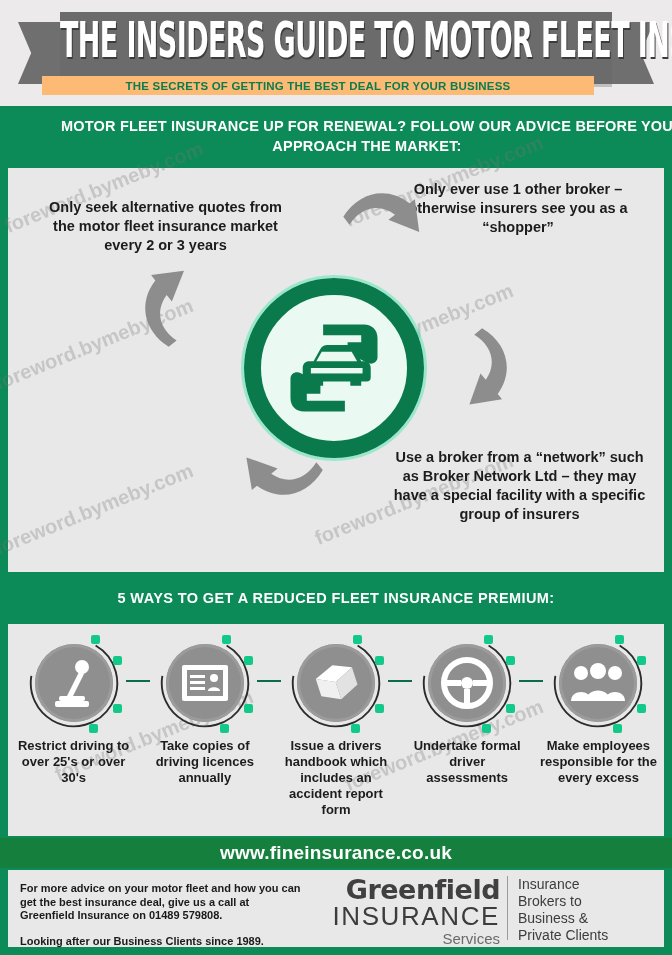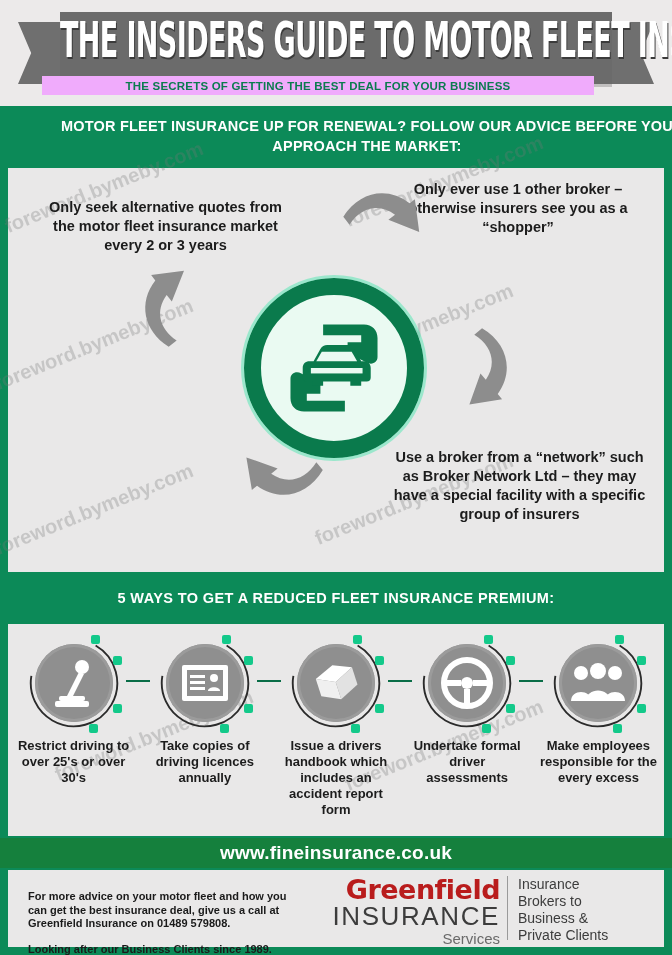--- a/index.html
+++ b/index.html
@@ -15,21 +15,21 @@
   .ribbon-tail.right{right:0;clip-path:polygon(0 0,100% 0,78% 50%,100% 100%,0 100%);}
   .ribbon-main{position:absolute;left:42px;top:4px;width:552px;height:72px;background:#6b6b6b;
                box-shadow:0 3px 0 rgba(0,0,0,.18);}
   .ribbon-title{position:absolute;left:42px;top:8px;width:552px;text-align:center;
                 font-family:"DejaVu Sans Condensed","Liberation Sans",sans-serif;
                 font-weight:bold;font-size:30px;line-height:30px;color:#ffffff;
                 letter-spacing:-0.6px;transform:scaleY(1.65);transform-origin:top center;
                 text-shadow:1px 1px 0 #3b3b3b;white-space:nowrap;}
   .ribbon-sub{position:absolute;left:42px;top:76px;width:552px;text-align:center;
               font-weight:bold;font-size:11.5px;letter-spacing:.2px;color:#0c7b4f;
-              background:#f0abfc;padding:4px 0 3px;white-space:nowrap;}
+              background:#fdba74;padding:4px 0 3px;white-space:nowrap;}
 
   
   .headline{position:absolute;left:0;top:108px;width:672px;height:56px;background:#0c8a58;
             display:flex;align-items:center;justify-content:center;margin-left:31px;}
   .headline p{margin:0;width:620px;text-align:center;color:#ffffff;font-weight:bold;
               font-size:14.5px;line-height:20px;letter-spacing:.2px;}
 
   
   .panel{position:absolute;left:8px;top:168px;width:656px;height:404px;background:#e9e8e8;}
 
@@ -79,26 +79,26 @@
 
   
   .url-bar{position:absolute;left:0;top:838px;width:672px;height:30px;background:#15803d;
            display:flex;align-items:center;justify-content:center;}
   .url-bar span{color:#ffffff;font-weight:bold;font-size:19px;letter-spacing:.2px;}
 
   
   .footer{position:absolute;left:8px;top:870px;width:656px;height:77px;background:#e9e8e8;
           display:flex;align-items:flex-start;}
   .foot-left{width:300px;padding:8px 0 0 8px;box-sizing:border-box;}
-  .foot-left p{margin:12px;font-weight:bold;font-size:11px;line-height:13.5px;color:#1a1a1a;}
+  .foot-left p{margin:4px;font-weight:bold;font-size:11px;line-height:13.5px;color:#1a1a1a;}
   .foot-left p.second{margin-top:12px;}
   .logo{position:relative;width:200px;padding-top:6px;text-align:right;padding-right:8px;
         box-sizing:border-box;}
   .logo .g1{font-family:"DejaVu Sans",sans-serif;font-weight:bold;font-size:27px;
-            line-height:27px;color:#b91c1c;letter-spacing:-.5px;}
+            line-height:27px;color:#404040;letter-spacing:-.5px;}
   .logo .g2{font-family:"Liberation Sans",sans-serif;font-size:26px;line-height:27px;
             color:#3c3c3c;letter-spacing:1.6px;}
   .logo .g3{font-family:"Liberation Sans",sans-serif;font-size:15px;line-height:17px;
             color:#6a6a6a;}
   .logo-divider{position:absolute;right:0;top:6px;width:1px;height:64px;background:#9a9a9a;}
   .tagline{width:auto;flex:1;padding:6px 6px 0 10px;box-sizing:border-box;}
   .tagline div{font-size:14px;line-height:17px;color:#3c3c3c;}
 
   .wm{position:absolute;color:rgba(120,120,120,.30);font-size:20px;font-weight:bold;
       transform:rotate(-22deg);pointer-events:none;white-space:nowrap;}

